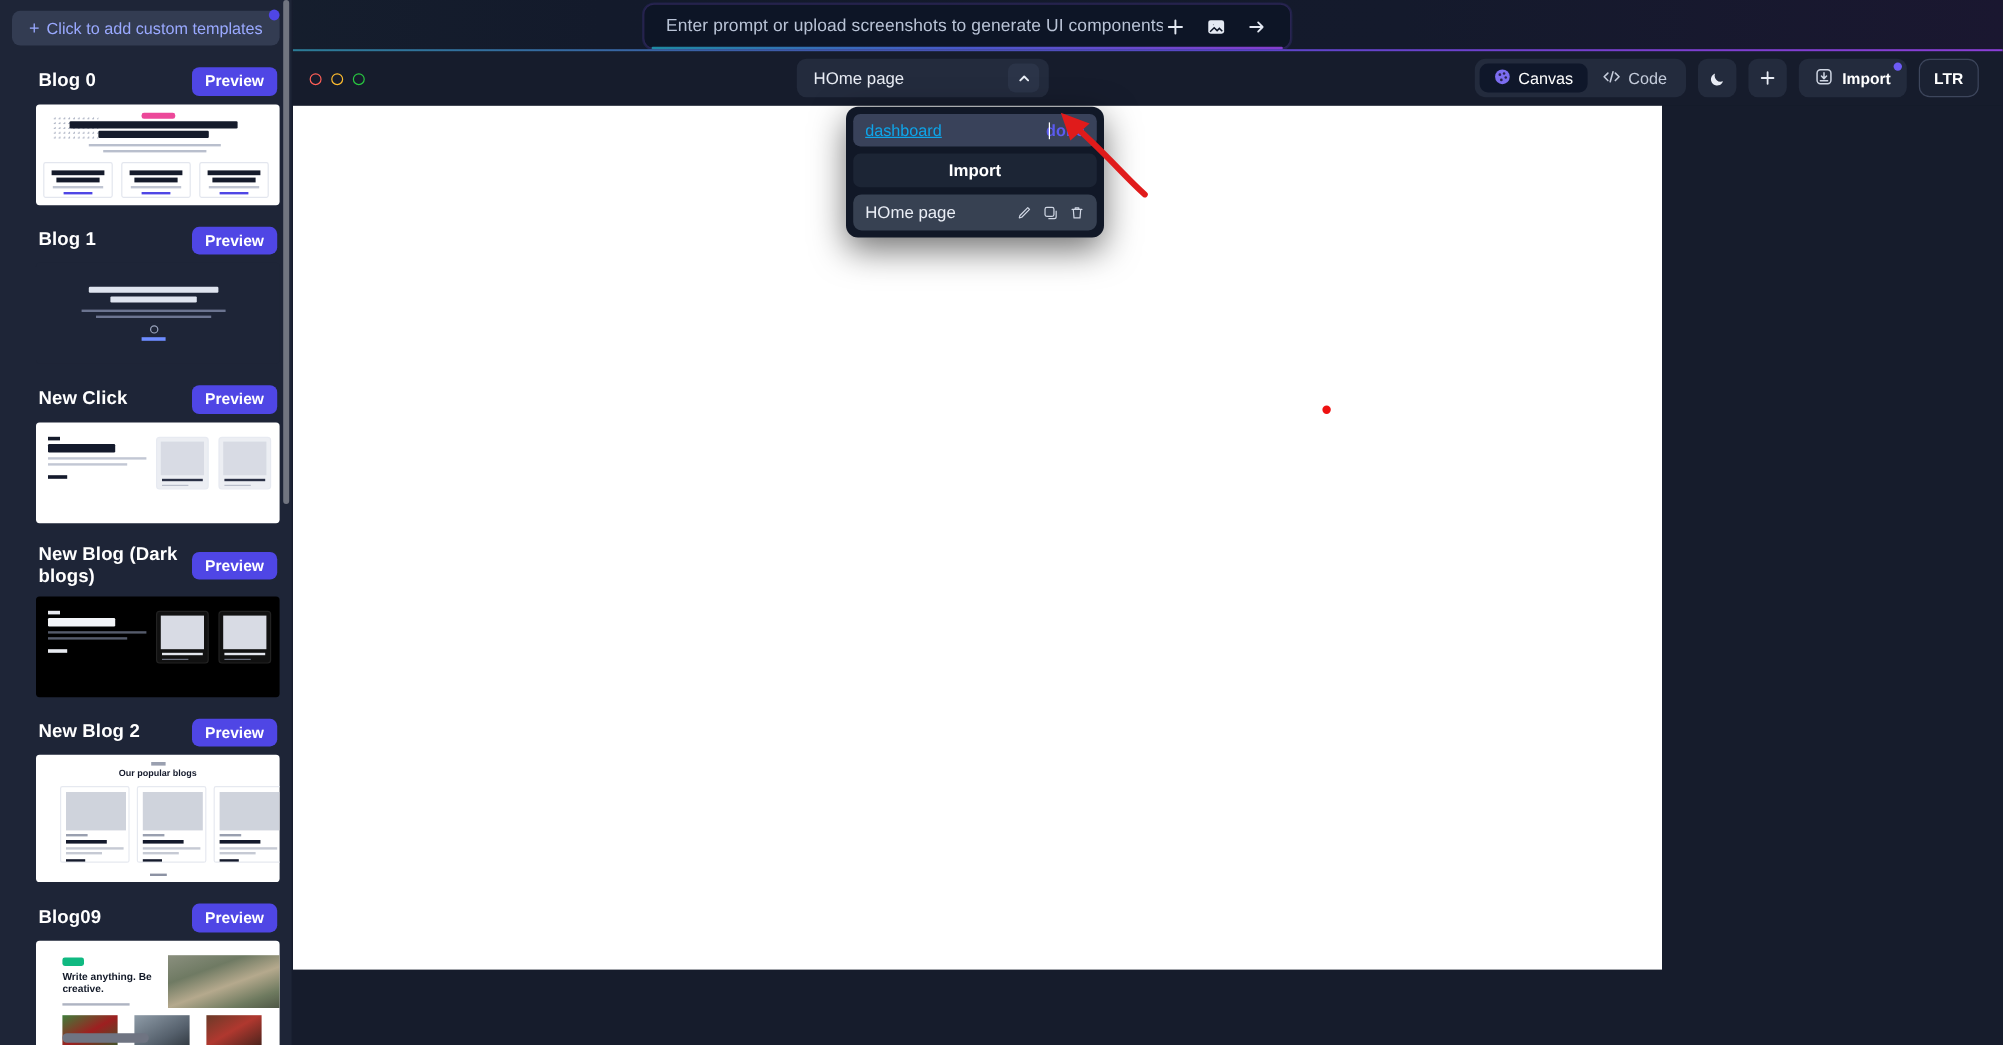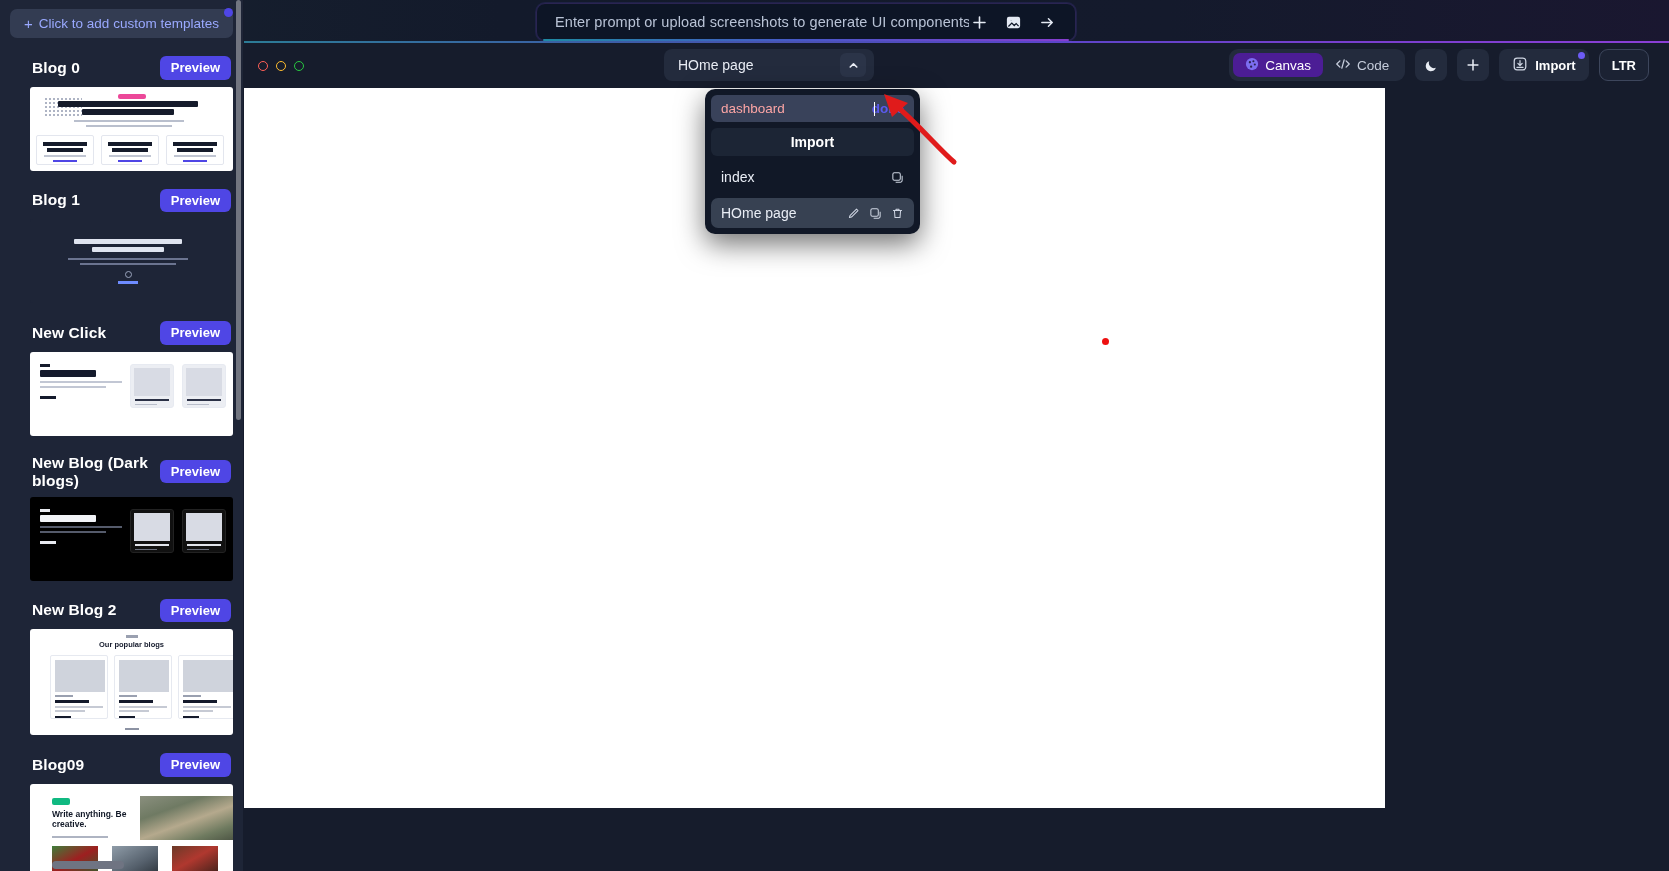--- a/index.html
+++ b/index.html
@@ -179,21 +179,21 @@
 
   .right-tools { position: absolute; right: 20px; top: 6px; display:flex; align-items:center; gap: 10px; }
   .seg {
     display: flex; align-items: center; background: #232b3d; border-radius: 9px;
     padding: 4px; height: 32px;
   }
   .seg-item {
     display: flex; align-items: center; gap: 6px; padding: 0 12px; height: 24px;
     border-radius: 7px; color: #c5ccdb; font-size: 13.5px; cursor: pointer;
   }
-  .seg-item.active { background: #4c1d95; color: #ffffff; }
+  .seg-item.active { background: #0f172a; color: #ffffff; }
   .icon-btn {
     width: 32px; height: 32px; border-radius: 8px; background: #232b3d;
     display: flex; align-items: center; justify-content: center;
     color: #e8ecf4; cursor: pointer;
   }
   .import-btn {
     position: relative; height: 32px; border-radius: 8px; background: #232b3d;
     display: flex; align-items: center; gap: 7px; padding: 0 13px;
     color: #ffffff; font-size: 13px; font-weight: bold; cursor: pointer;
   }
@@ -225,21 +225,21 @@
   .pagemenu {
     position: absolute; left: 705px; top: 89px; width: 215px;
     background: #111827; border-radius: 10px;
     padding: 6px; z-index: 40;
     box-shadow: 0 10px 28px rgba(0,0,0,.55);
   }
   .name-input {
     height: 27px; border-radius: 6px; background: #39425a;
     display: flex; align-items: center; padding: 0 10px;
   }
-  .name-input .val { flex:1; color:#fca5a5; font-size: 13.5px; position:relative; }
+  .name-input .val { flex:1; color:#0ea5e9; font-size: 13.5px; position:relative;text-decoration:underline; }
   .name-input .val::after {
     content:""; position:absolute; right:-3px; top:1px; width:1px; height:14px; background:#fff;
   }
   .name-input .done { color:#5b5bf0; font-size: 13.5px; font-weight: bold; cursor:pointer; }
   .cancel-btn {
     margin-top: 6px; height: 28px; border-radius: 6px; background: #1c2535;
     display:flex; align-items:center; justify-content:center;
     color:#ffffff; font-size: 14px; font-weight: bold; cursor: pointer;
   }
   .page-row {
@@ -540,31 +540,20 @@
     </div>
   </div>
 
   <div class="pagemenu">
     <div class="name-input">
       <span class="val">dashboard</span>
       <span class="done">done</span>
     </div>
     <div class="cancel-btn">Import</div>
 
-    <div class="page-row">
-      <span class="nm">index</span>
-      <span class="row-icons">
-        <span class="ri">
-          <svg width="13" height="13" viewBox="0 0 14 14" fill="none" stroke="currentColor" stroke-width="1.1">
-              <rect x="2" y="2" width="8" height="8" rx="1.6"></rect>
-              <path d="M5 12h5.3A1.7 1.7 0 0 0 12 10.3V5"></path>
-            </svg>
-        </span>
-      </span>
-    </div>
 
     <div class="page-row sel">
       <span class="nm">HOme page</span>
       <span class="row-icons">
         <span class="ri">
           <svg width="13" height="13" viewBox="0 0 14 14" fill="none" stroke="currentColor" stroke-width="1.1" stroke-linecap="round" stroke-linejoin="round">
               <path d="M10.2 2.2l1.6 1.6-7 7L2.6 11.4l.6-2.2z"></path>
             </svg>
         </span>
         <span class="ri">

